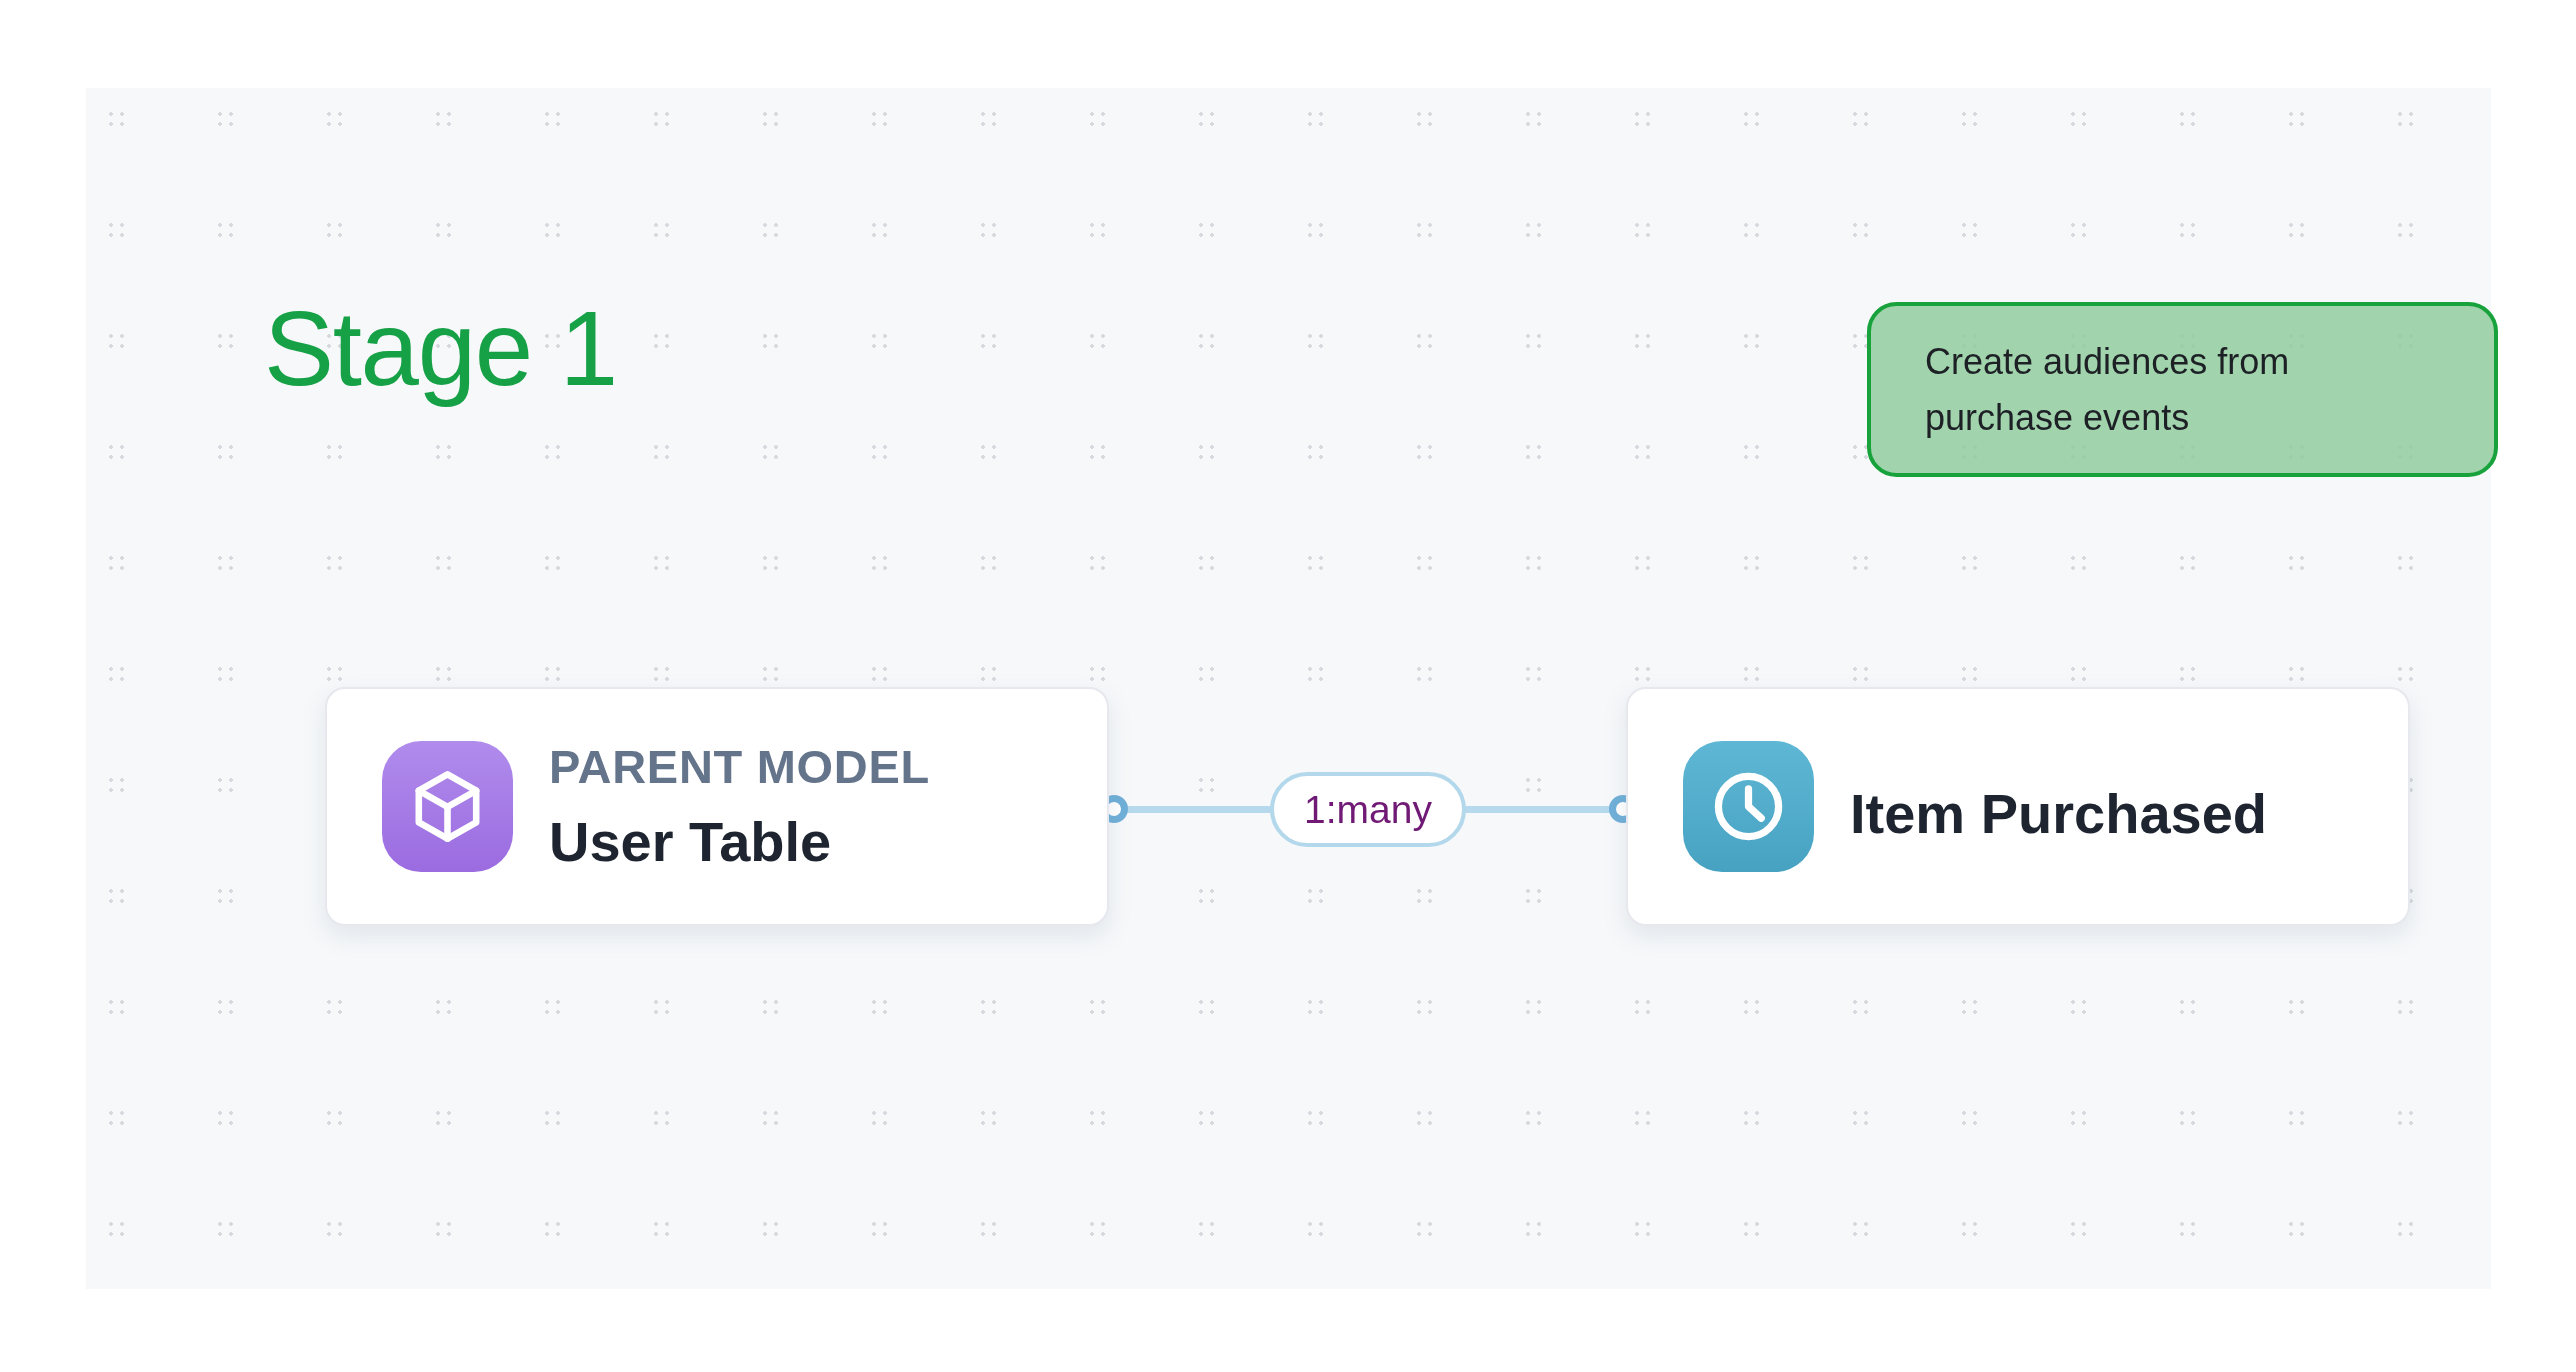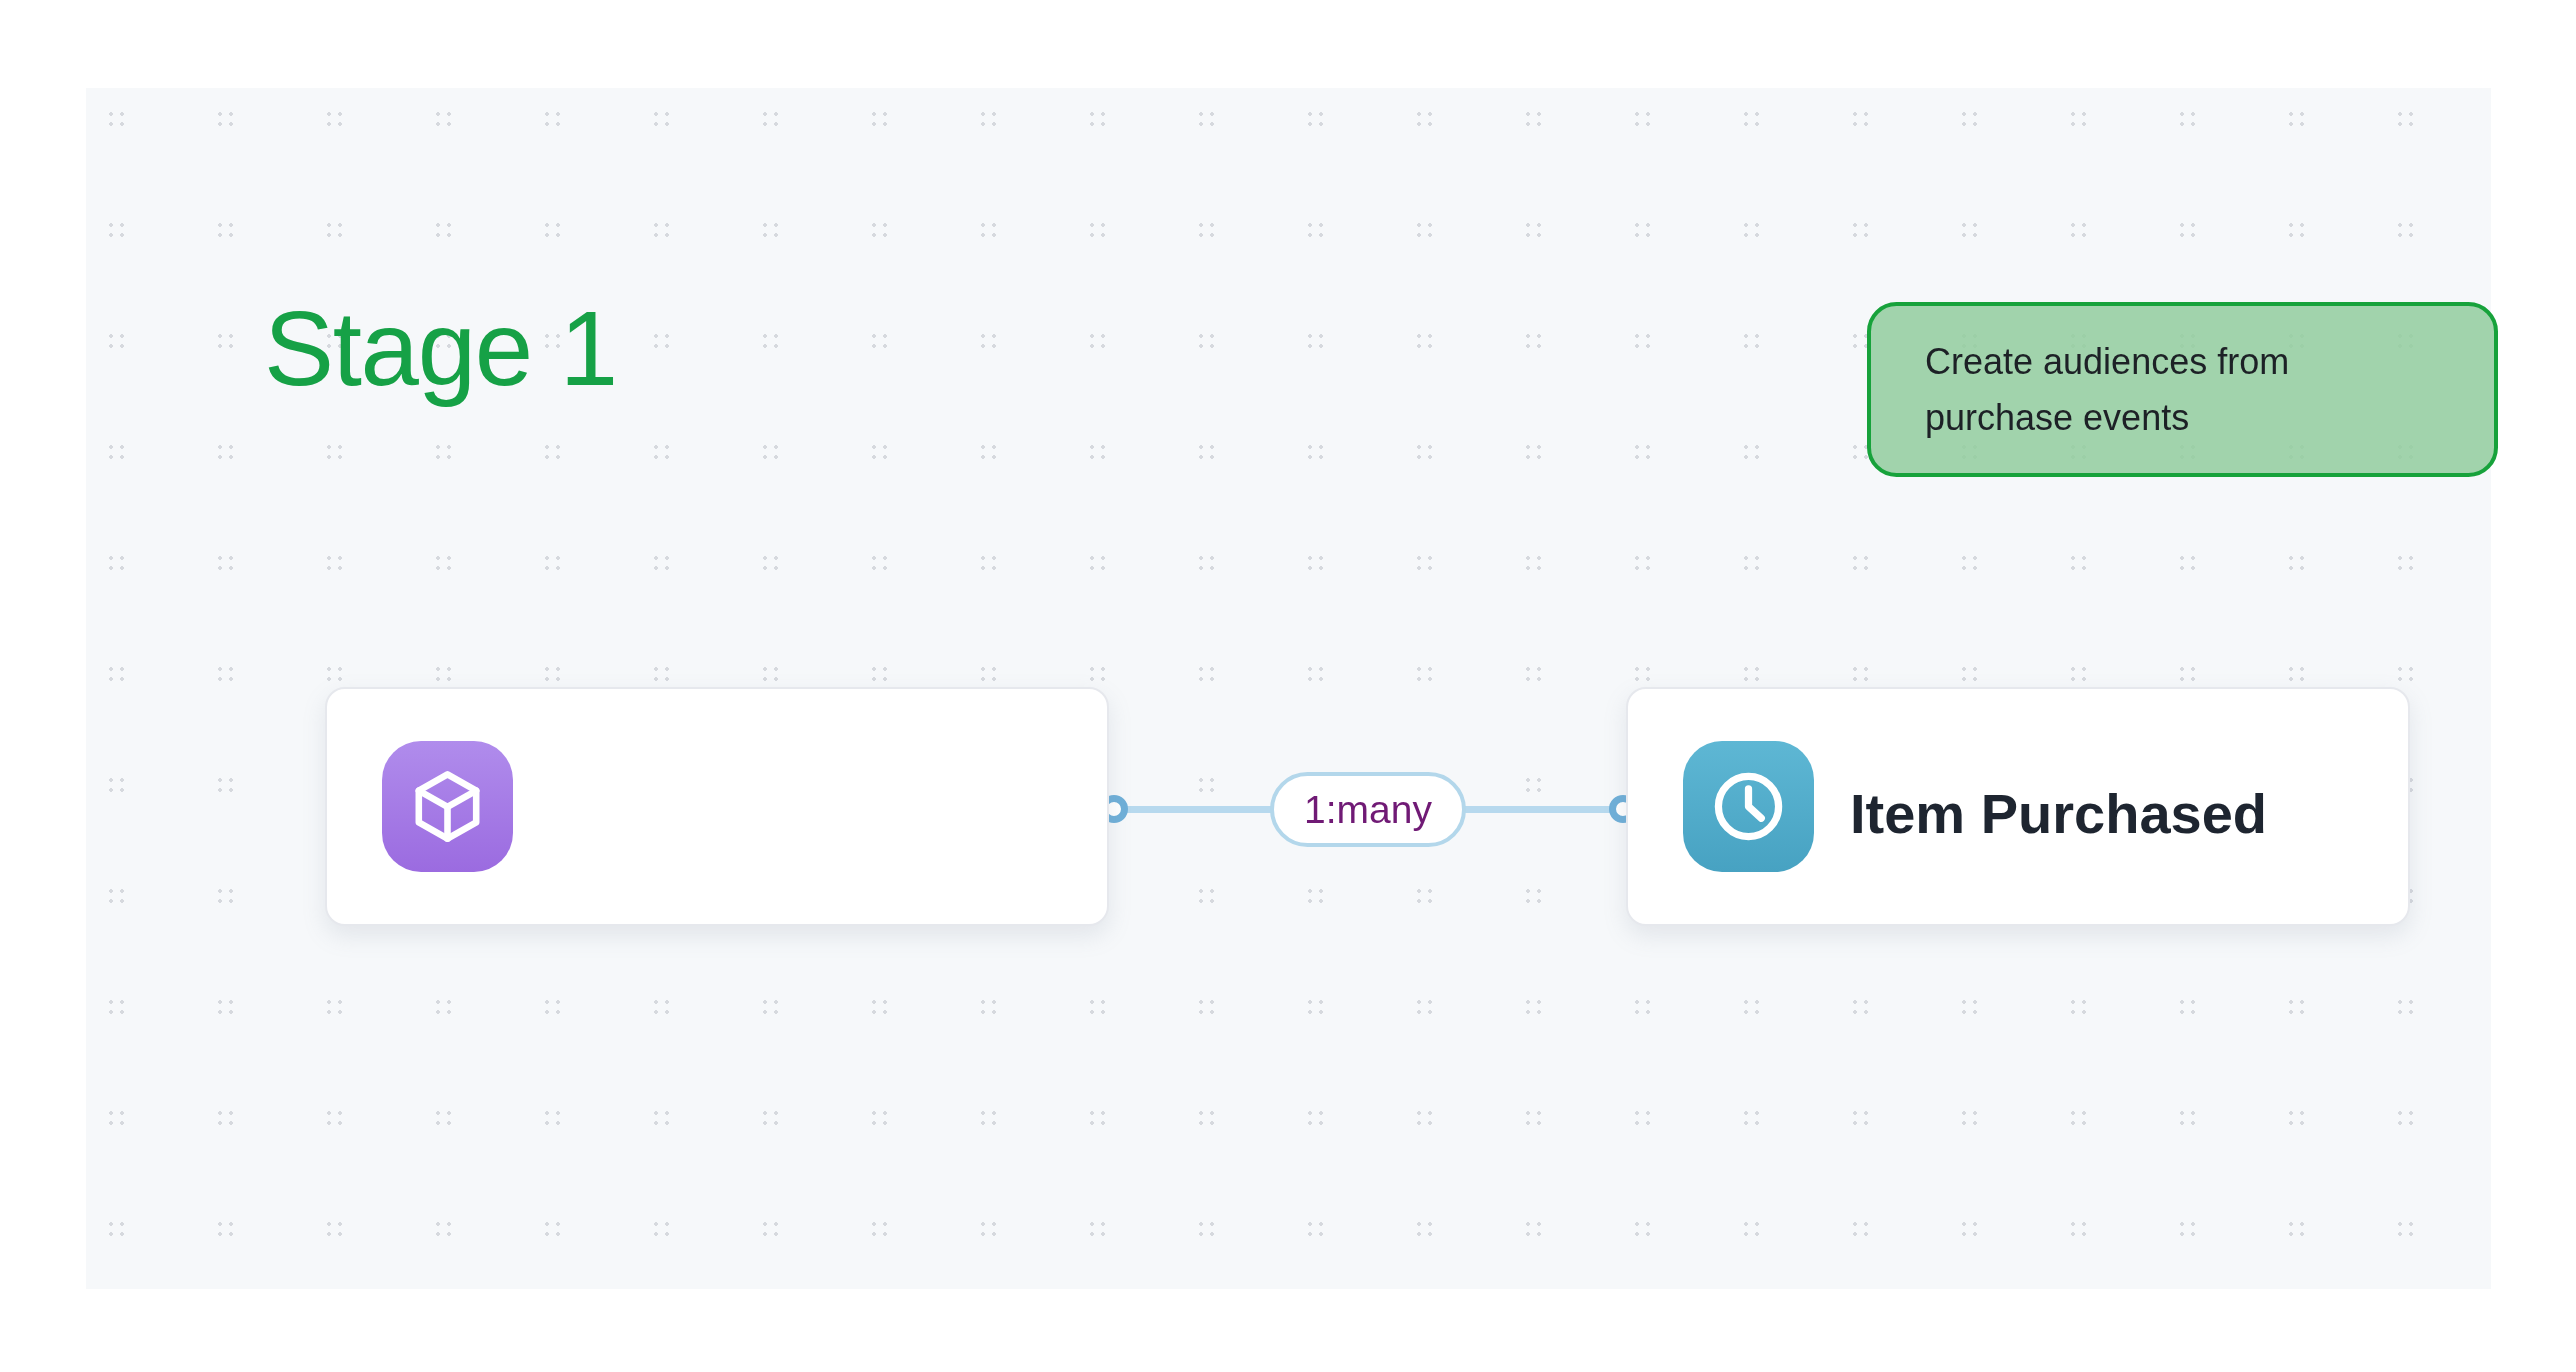--- a/index.html
+++ b/index.html
@@ -95,20 +95,24 @@
     </div>
 
     <div class="node node-parent">
       <div class="node-icon icon-purple">
         <svg width="83" height="83" viewBox="0 0 24 24" fill="none" stroke="#ffffff" stroke-width="1.9" stroke-linecap="round" stroke-linejoin="round">
           <path d="M12 2.7 L20.3 7.4 V16.6 L12 21.3 L3.7 16.6 V7.4 Z"></path>
           <path d="M3.7 7.4 L12 12.1 L20.3 7.4"></path>
           <path d="M12 12.1 V21.3"></path>
         </svg>
       </div>
+      <div class="node-text">
+        <div class="node-label">PARENT MODEL</div>
+        <div class="node-name">User Table</div>
+      </div>
     </div>
 
     <div class="node node-event">
       <div class="node-icon icon-teal">
         <svg width="83" height="83" viewBox="0 0 24 24" fill="none" stroke="#ffffff" stroke-width="2.1" stroke-linecap="round" stroke-linejoin="round">
           <circle cx="12" cy="12" r="8.7"></circle>
           <path d="M12 6.9 V12 L15.7 15.4"></path>
         </svg>
       </div>
       <div class="node-text">

